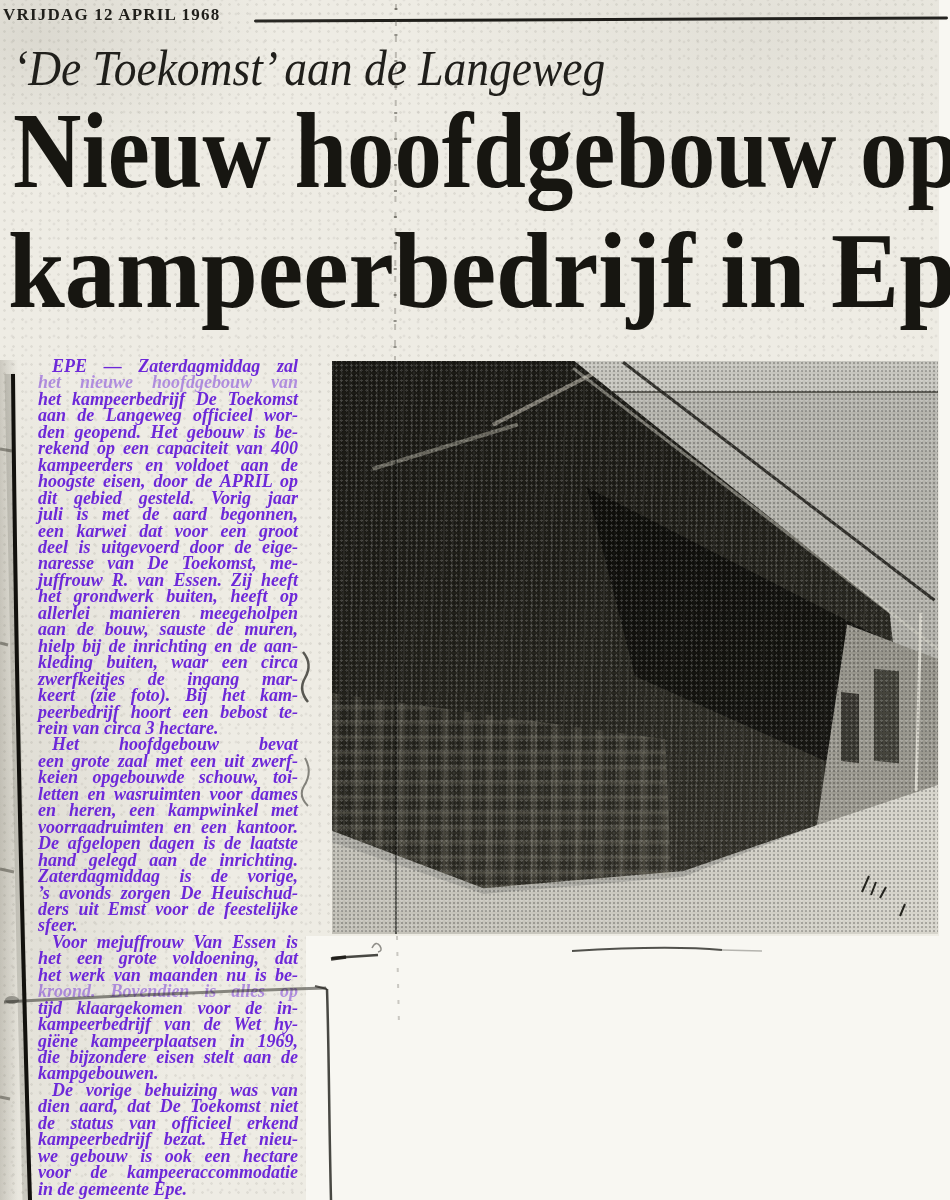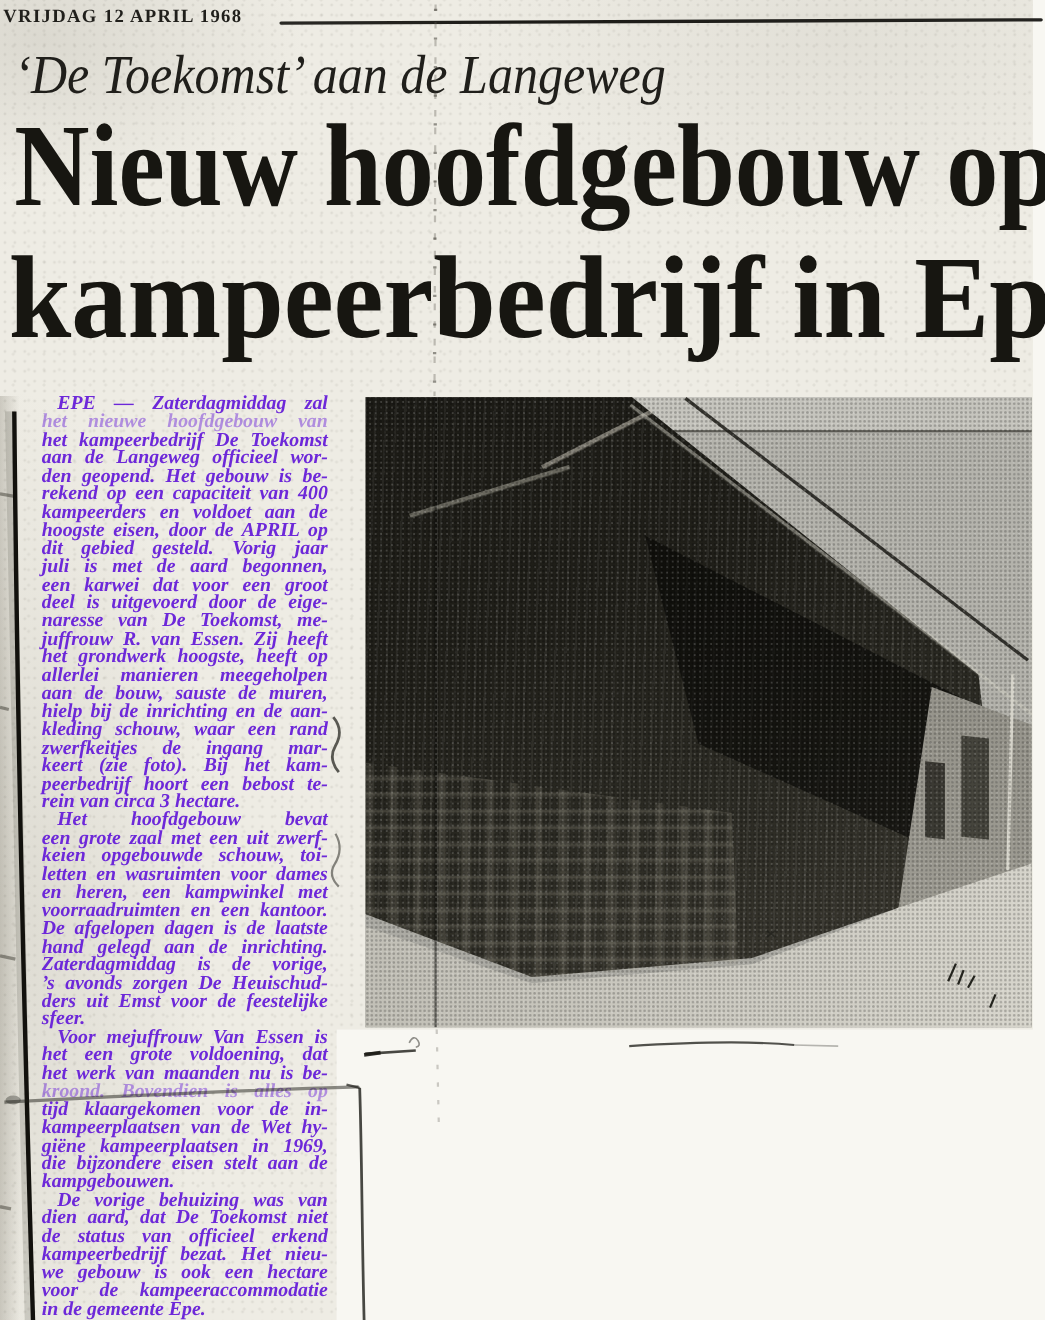--- a/index.html
+++ b/index.html
@@ -119,25 +119,25 @@
       <div class="line">den geopend. Het gebouw is be-</div>
       <div class="line">rekend op een capaciteit van 400</div>
       <div class="line">kampeerders en voldoet aan de</div>
       <div class="line">hoogste eisen, door de APRIL op</div>
       <div class="line">dit gebied gesteld. Vorig jaar</div>
       <div class="line">juli is met de aard begonnen,</div>
       <div class="line">een karwei dat voor een groot</div>
       <div class="line">deel is uitgevoerd door de eige-</div>
       <div class="line">naresse van De Toekomst, me-</div>
       <div class="line">juffrouw R. van Essen. Zij heeft</div>
-      <div class="line">het grondwerk hoogste, heeft op</div>
+      <div class="line">het grondwerk buiten, heeft op</div>
       <div class="line">allerlei manieren meegeholpen</div>
       <div class="line">aan de bouw, sauste de muren,</div>
       <div class="line">hielp bij de inrichting en de aan-</div>
-      <div class="line">kleding schouw, waar een rand</div>
+      <div class="line">kleding buiten, waar een circa</div>
       <div class="line">zwerfkeitjes de ingang mar-</div>
       <div class="line">keert (zie foto). Bij het kam-</div>
       <div class="line">peerbedrijf hoort een bebost te-</div>
       <div class="line last">rein van circa 3 hectare.</div>
     </div>
     <div class="para">
       <div class="line first">Het hoofdgebouw bevat</div>
       <div class="line">een grote zaal met een uit zwerf-</div>
       <div class="line">keien opgebouwde schouw, toi-</div>
       <div class="line">letten en wasruimten voor dames</div>
@@ -149,21 +149,21 @@
       <div class="line">’s avonds zorgen De Heuischud-</div>
       <div class="line">ders uit Emst voor de feestelijke</div>
       <div class="line last">sfeer.</div>
     </div>
     <div class="para">
       <div class="line first">Voor mejuffrouw Van Essen is</div>
       <div class="line">het een grote voldoening, dat</div>
       <div class="line">het werk van maanden nu is be-</div>
       <div class="line faded">kroond. Bovendien is alles op</div>
       <div class="line">tijd klaargekomen voor de in-</div>
-      <div class="line">kampeerplaatsen van de Wet hy-</div>
+      <div class="line">kampeerbedrijf van de Wet hy-</div>
       <div class="line">giëne kampeerplaatsen in 1969,</div>
       <div class="line">die bijzondere eisen stelt aan de</div>
       <div class="line last">kampgebouwen.</div>
     </div>
     <div class="para">
       <div class="line first">De vorige behuizing was van</div>
       <div class="line">dien aard, dat De Toekomst niet</div>
       <div class="line">de status van officieel erkend</div>
       <div class="line">kampeerbedrijf bezat. Het nieu-</div>
       <div class="line">we gebouw is ook een hectare</div>

